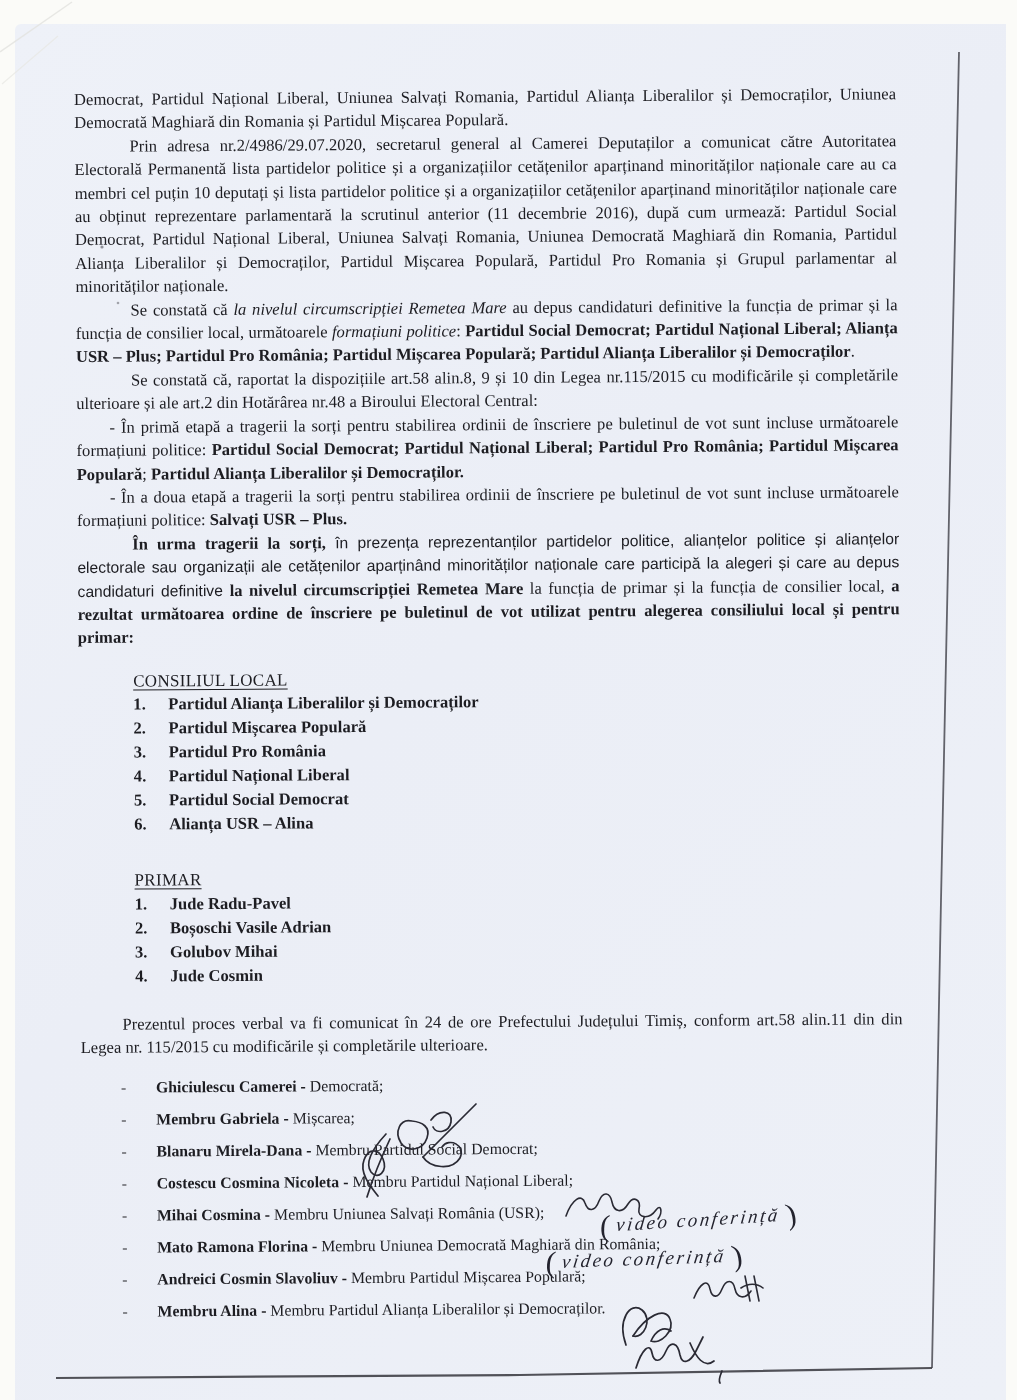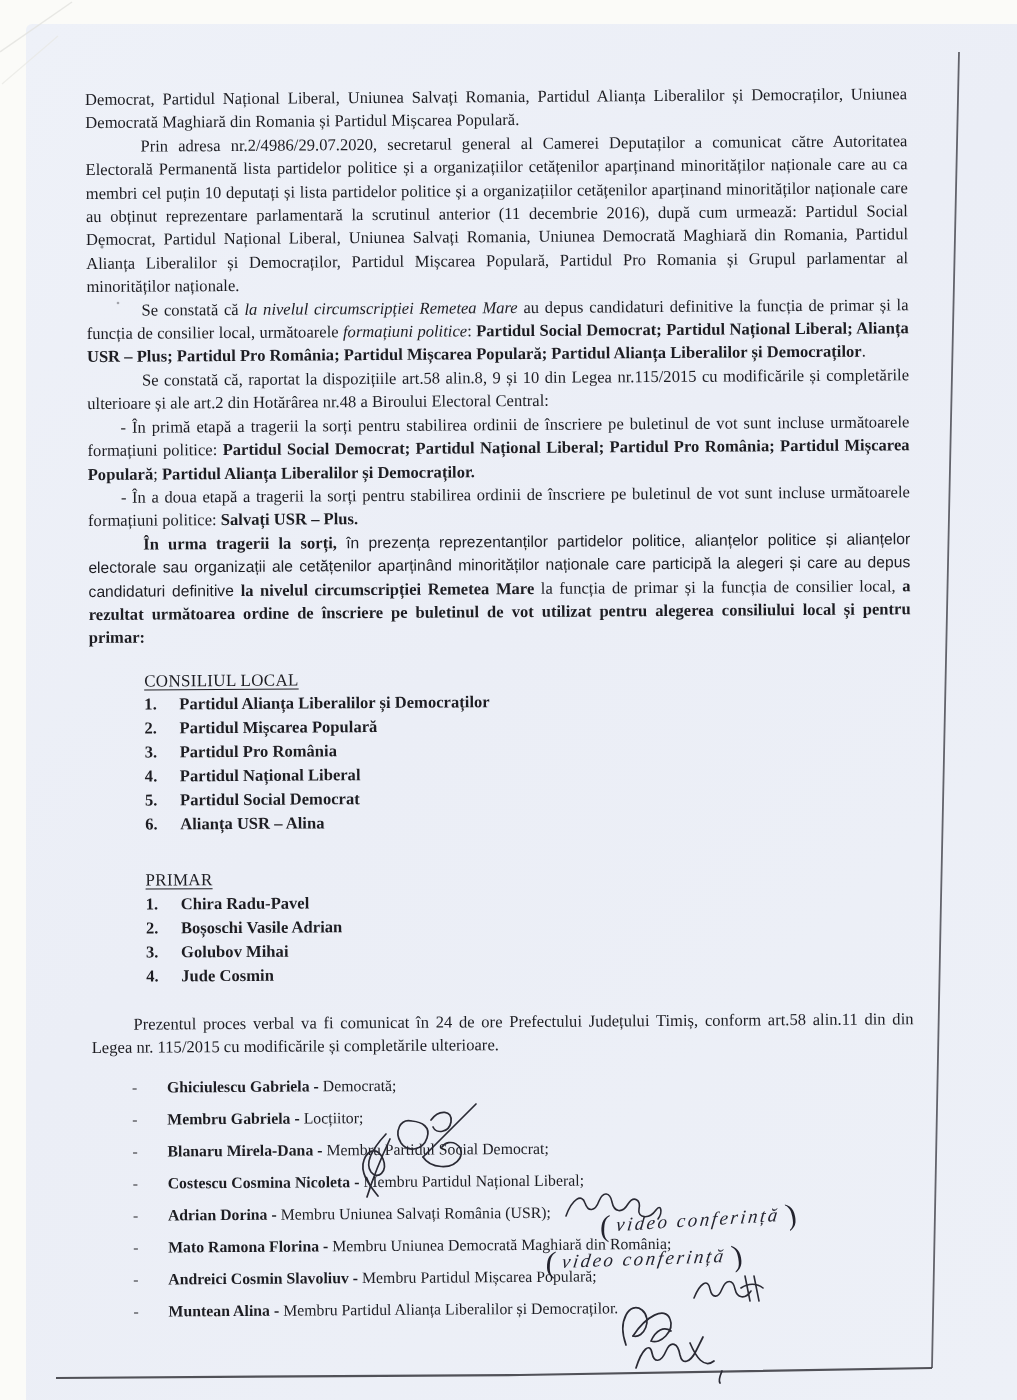--- a/index.html
+++ b/index.html
@@ -2,21 +2,21 @@
 <html><head>
 <meta charset="utf-8">
 <style>
   html,body{margin:0;padding:0;}
   body{
     width:1017px;height:1400px;position:relative;overflow:hidden;
     background:#fbfbf8;
     font-family:"Liberation Serif","DejaVu Serif",serif;
   }
   .scan-page{
-    position:absolute;left:26px;top:24px;width:991px;height:1376px;
+    position:absolute;left:15px;top:24px;width:991px;height:1376px;
     background:linear-gradient(135deg,#eef1f8 0%,#ebeef6 45%,#edf0f7 100%);
     border-top-left-radius:6px;
   }
   .content{
     position:absolute;left:59px;top:64px;width:822px;
     font-size:16.6px;line-height:23.4px;color:#1d1d22;
     text-align:justify;
     transform:rotate(-0.4deg);transform-origin:0 0;
   }
   .p{margin:0;}
@@ -99,84 +99,84 @@
       <div class="num-row">
           <span class="num">6.</span>
           <span>Alianța USR – Alina</span>
         </div>
     </div>
 
     <div class="sect second" style="margin-top:32px;">
       <div class="sect-heading">PRIMAR</div>
       <div class="num-row">
           <span class="num">1.</span>
-          <span>Chira Radu-Pavel</span>
+          <span>Jude Radu-Pavel</span>
         </div>
       <div class="num-row">
           <span class="num">2.</span>
           <span>Boșoschi Vasile Adrian</span>
         </div>
       <div class="num-row">
           <span class="num">3.</span>
           <span>Golubov Mihai</span>
         </div>
       <div class="num-row">
           <span class="num">4.</span>
           <span>Jude Cosmin</span>
         </div>
     </div>
 
     <p class="p closing"><span>Prezentul proces verbal va fi comunicat în 24 de ore Prefectului Județului Timiș, conform art.58 alin.11 din din Legea nr. 115/2015 cu modificările și completările ulterioare.</span></p>
 
     <div class="signers">
       <div class="sig-row">
           <span class="dash">-</span>
-          <span class="name">Ghiciulescu Gabriela</span>
+          <span class="name">Ghiciulescu Camerei</span>
           <span class="sep"> - </span>
           <span>Democrată;</span>
         </div>
       <div class="sig-row">
           <span class="dash">-</span>
           <span class="name">Membru Gabriela</span>
           <span class="sep"> - </span>
-          <span>Locțiitor;</span>
+          <span>Mișcarea;</span>
         </div>
       <div class="sig-row">
           <span class="dash">-</span>
           <span class="name">Blanaru Mirela-Dana</span>
           <span class="sep"> - </span>
           <span>Membru Partidul Social Democrat;</span>
         </div>
       <div class="sig-row">
           <span class="dash">-</span>
           <span class="name">Costescu Cosmina Nicoleta</span>
           <span class="sep"> - </span>
           <span>Membru Partidul Național Liberal;</span>
         </div>
       <div class="sig-row">
           <span class="dash">-</span>
-          <span class="name">Adrian Dorina</span>
+          <span class="name">Mihai Cosmina</span>
           <span class="sep"> - </span>
           <span>Membru Uniunea Salvați România (USR);</span>
         </div>
       <div class="sig-row">
           <span class="dash">-</span>
           <span class="name">Mato Ramona Florina</span>
           <span class="sep"> - </span>
           <span>Membru Uniunea Democrată Maghiară din România;</span>
         </div>
       <div class="sig-row">
           <span class="dash">-</span>
           <span class="name">Andreici Cosmin Slavoliuv</span>
           <span class="sep"> - </span>
           <span>Membru Partidul Mișcarea Populară;</span>
         </div>
       <div class="sig-row">
           <span class="dash">-</span>
-          <span class="name">Muntean Alina</span>
+          <span class="name">Membru Alina</span>
           <span class="sep"> - </span>
           <span>Membru Partidul Alianța Liberalilor și Democraților.</span>
         </div>
     </div>
 
   </div>
 </div>
 
 <div class="ink-note" id="note-1">
   <span class="paren">(</span>

